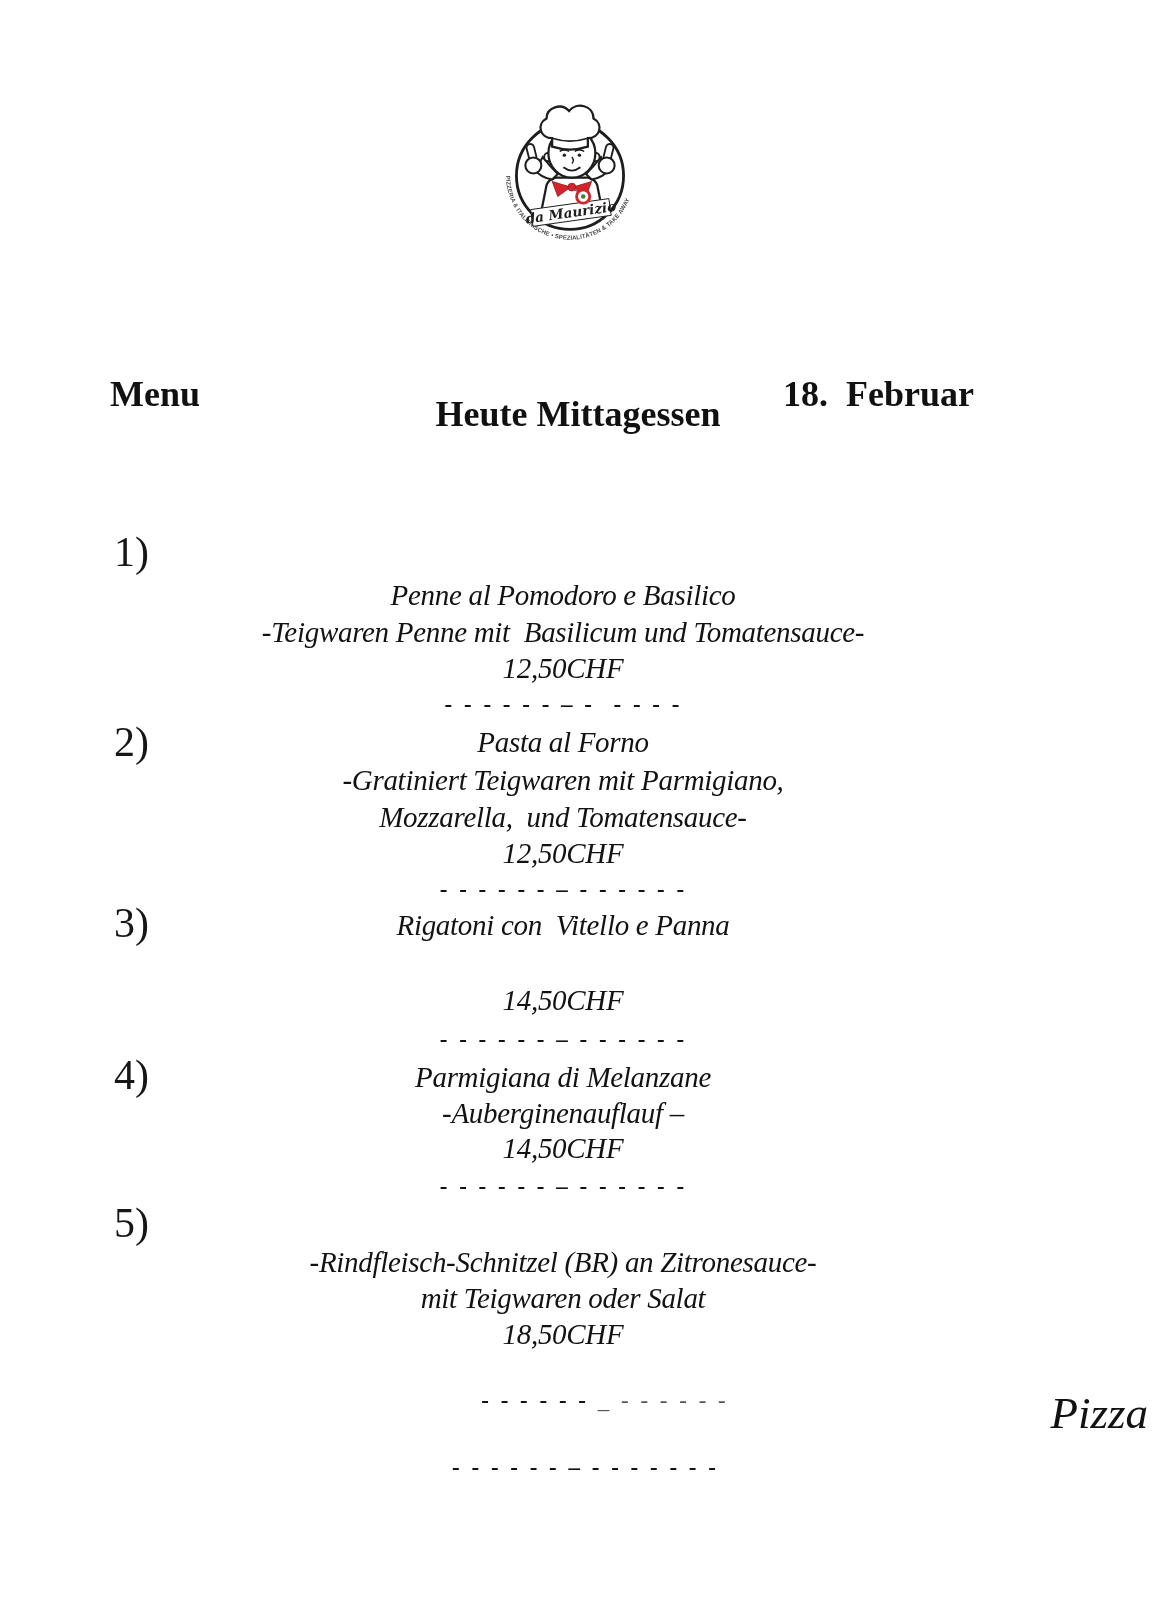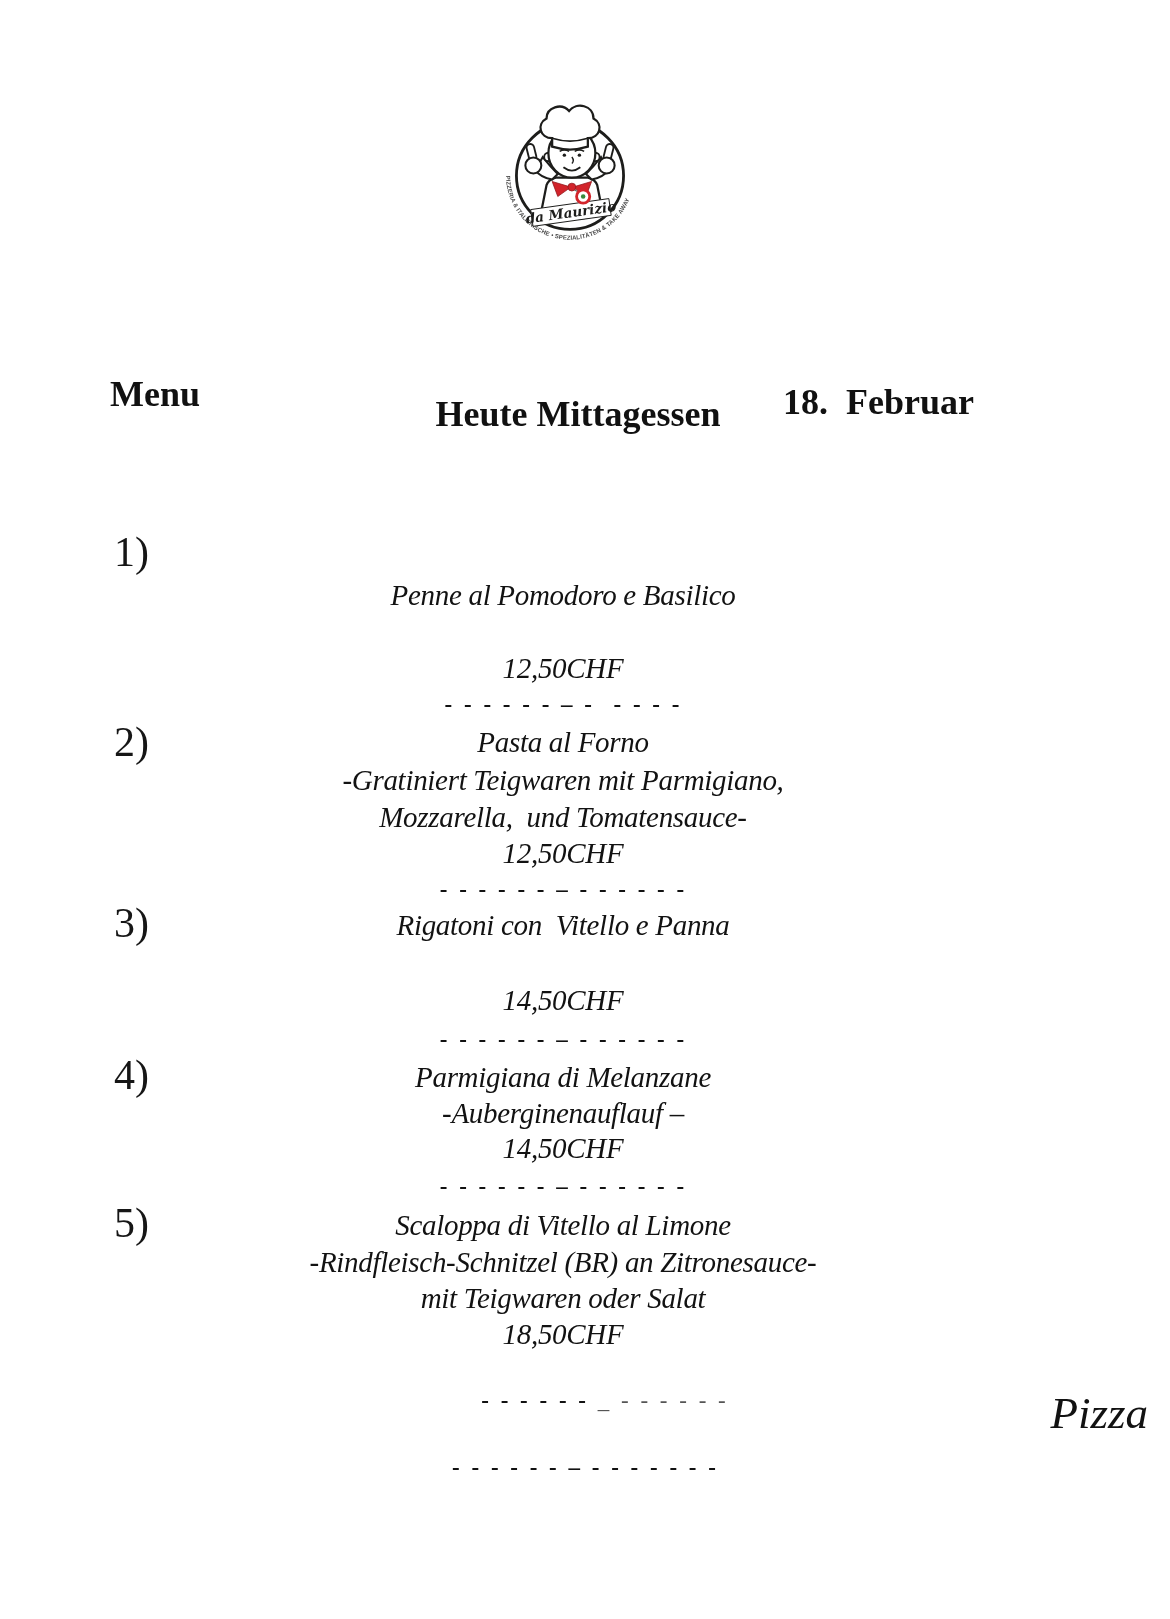--- a/index.html
+++ b/index.html
@@ -20,21 +20,21 @@
   .hdr {
     position: absolute;
     font-weight: 700;
     font-size: 36px;
     line-height: 40px;
     white-space: pre;
     color: #111111;
   }
   .hdr-menu  { left: 110px; top: 374px; }
   .hdr-title { left: 0; width: 1156px; text-align: center; top: 394px; }
-  .hdr-date  { left: 783px; top: 374px; margin-top: 8px; }
+  .hdr-date  { left: 783px; top: 374px; }
 
   
   .num {
     position: absolute;
     left: 114px;
     font-size: 42px;
     font-weight: 400;
     line-height: 52px;
     color: #161616;
   }
@@ -139,20 +139,21 @@
       </g>
     </g>
   </svg>
 
   <div class="hdr hdr-menu">Menu</div>
   <div class="hdr hdr-title">Heute Mittagessen</div>
   <div class="hdr hdr-date">18.  Februar</div>
 
   <div class="num" style="top:526px">1)</div>
   <div class="line" style="top:576px">Penne al Pomodoro e Basilico</div>
+  <div class="line" style="top:613px">-Teigwaren Penne mit  Basilicum und Tomatensauce-</div>
   <div class="line" style="top:649px">12,50CHF</div>
   <div class="line sep" style="top:691px">- - - - - - – -  - - - -</div>
 
   <div class="num" style="top:716px">2)</div>
   <div class="line" style="top:761px">-Gratiniert Teigwaren mit Parmigiano,</div>
   <div class="line" style="top:723px">Pasta al Forno</div>
   <div class="line" style="top:798px">Mozzarella,  und Tomatensauce-</div>
   <div class="line" style="top:834px">12,50CHF</div>
   <div class="line sep" style="top:876px">- - - - - - – - - - - - -</div>
 
@@ -161,21 +162,20 @@
   <div class="line" style="top:981px">14,50CHF</div>
   <div class="line sep" style="top:1026px">- - - - - - – - - - - - -</div>
 
   <div class="num" style="top:1049px">4)</div>
   <div class="line" style="top:1058px">Parmigiana di Melanzane</div>
   <div class="line" style="top:1094px">-Auberginenauflauf –</div>
   <div class="line" style="top:1129px">14,50CHF</div>
   <div class="line sep" style="top:1173px">- - - - - - – - - - - - -</div>
 
   <div class="num" style="top:1197px">5)</div>
-  <div class="line" style="top:1206px">Scaloppa di Vitello al Limone</div>
   <div class="line" style="top:1243px">-Rindfleisch-Schnitzel (BR) an Zitronesauce-</div>
   <div class="line" style="top:1279px">mit Teigwaren oder Salat</div>
   <div class="line" style="top:1315px">18,50CHF</div>
   <div class="line sep shift" style="top:1359px">
     <span>- - - - - -</span><span class="sep-light"> _ - - - - - -</span>
   </div>
 
   <div class="line pizza shift" style="top:1386px">Pizza</div>
   <div class="line sep shift" style="top:1454px">- - - - - - – - - - - - - -</div>
 

